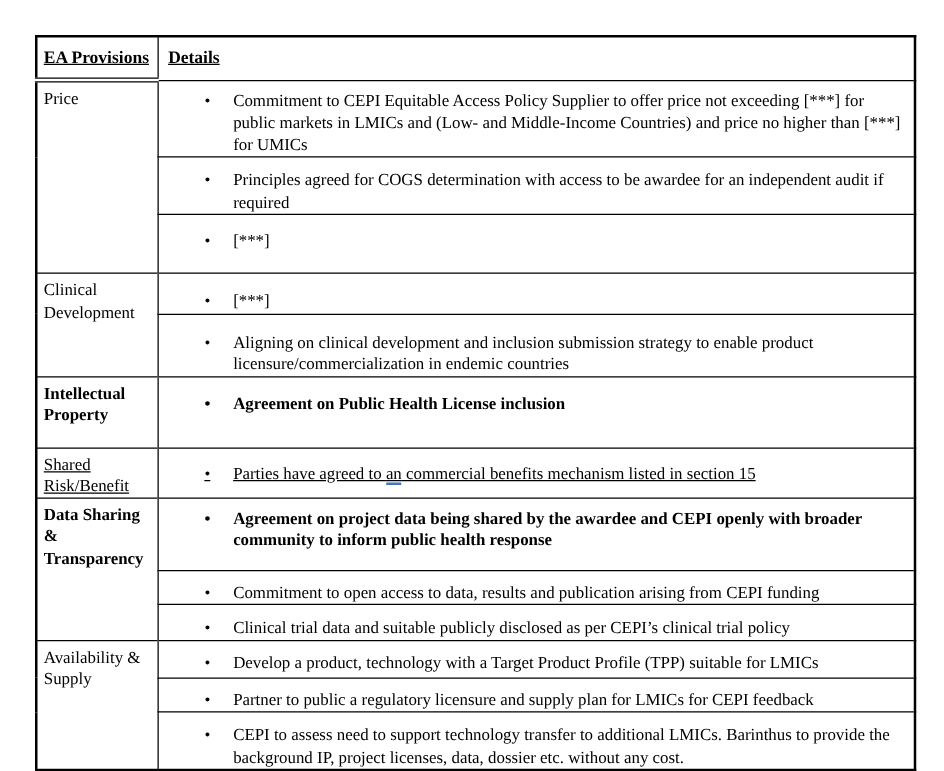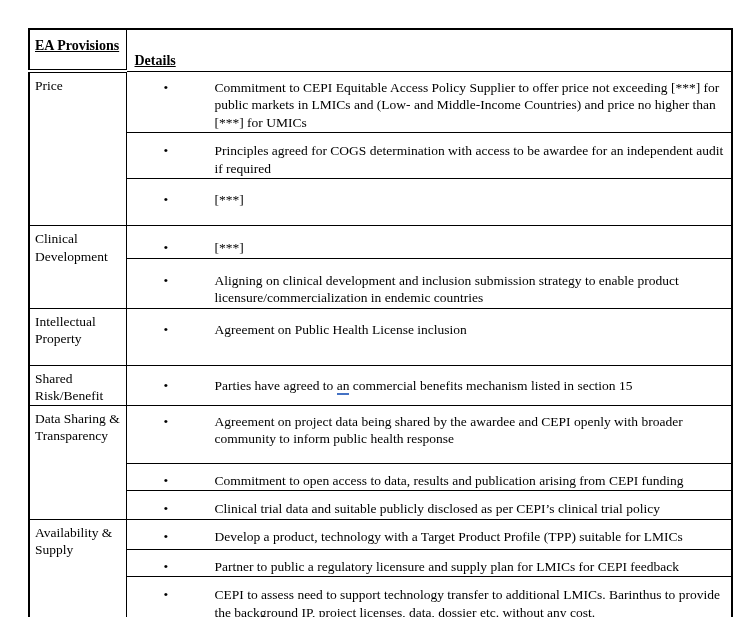--- a/index.html
+++ b/index.html
@@ -35,55 +35,55 @@
     padding: 4px 5px 0 5px;
     width: 94px;
   }
   
   td.hdr-lbl {
     border-bottom: 4px double #000000;
     padding-top: 7px;
   }
   td.hdr-det {
     border-bottom: 1px solid #000000;
-    padding-top: 22px;
+    padding-top: 7px;
     padding-left: 8px;
   }
   .u {
     font-weight: bold;
     font-size: 14px;
     text-decoration: underline;
     line-height: 16.5px;
     display: inline-block;
   }
   
   td.det {
     padding-left: 37px;
     padding-right: 6px;
   }
   .b { display: flex; }
   .dot { flex: 0 0 23px; width: 23px; }
-  .txt { flex: 1 1 auto; margin-left: 28px; }
+  .txt { flex: 1 1 auto; }
   
   .pt7  { padding-top: 7px; }
   .pt8  { padding-top: 8px; }
   .pt9  { padding-top: 9px; }
   .pt11 { padding-top: 11px; }
   .pt12 { padding-top: 12px; }
   .pt13 { padding-top: 13px; }
   
   tr.h-hdr { height: 35px; }
   tr.h-p1 { height: 59px; }
   tr.h-p2 { height: 46px; }
   tr.h-p3 { height: 47px; }
   tr.h-c1 { height: 29px; }
   tr.h-c2 { height: 45px; }
-  tr.h-ip { height: 57px; }
-  tr.h-sr { height: 36px; }
-  tr.h-d1 { height: 58px; }
+  tr.h-ip { height: 57px; font-weight: bold; }
+  tr.h-sr { height: 36px; text-decoration: underline; }
+  tr.h-d1 { height: 58px; font-weight: bold; }
   tr.h-d2 { height: 27px; }
   tr.h-d3 { height: 28px; }
   tr.h-a1 { height: 30px; }
   tr.h-a2 { height: 25px; }
   tr.h-a3 { height: 46px; }
   
   .flag {
     border-bottom: 2px solid var(--gblue, #4472c4);
   }
 </style>

